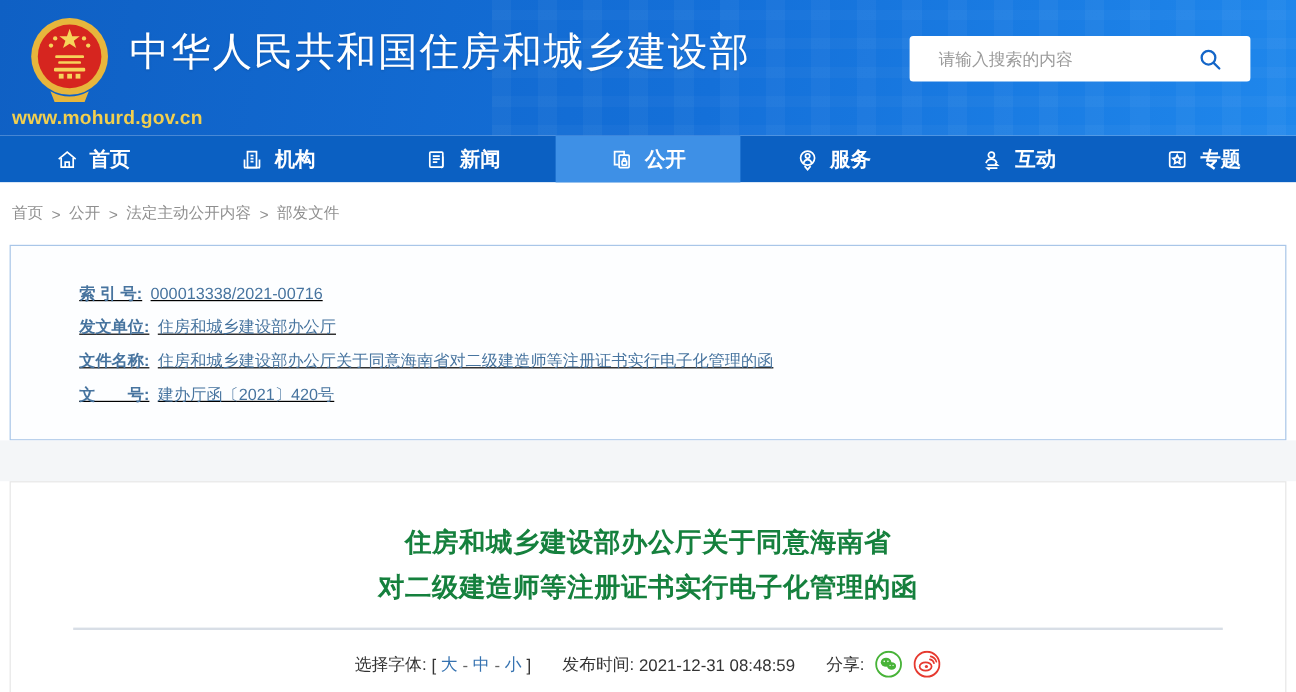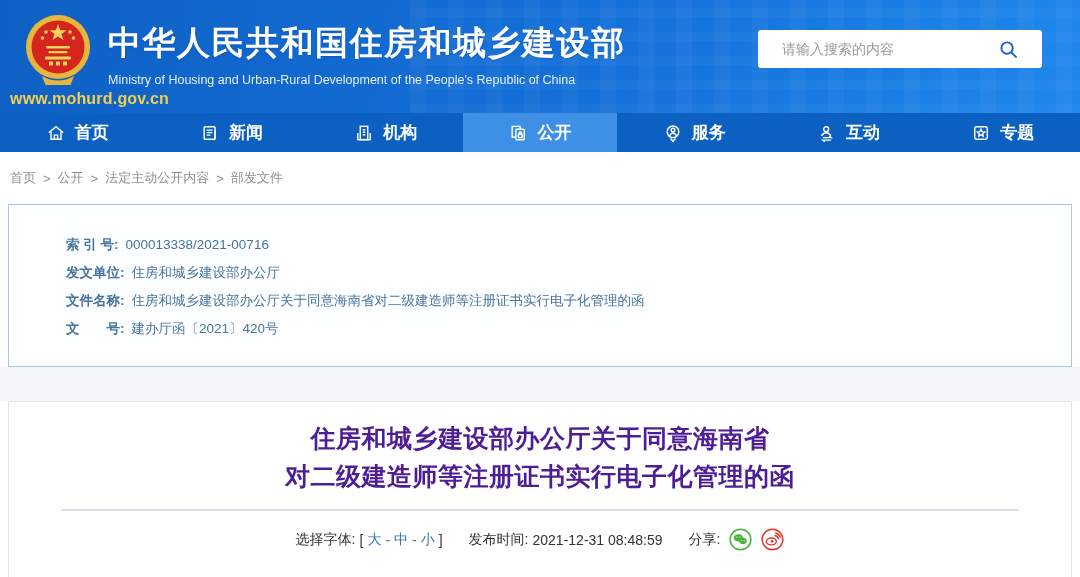--- a/index.html
+++ b/index.html
@@ -10,21 +10,21 @@
   .header { position:relative; height:113px;
     background:linear-gradient(100deg,#0f60c4 0%,#1470d9 55%,#1f87ec 100%); overflow:hidden; }
   .header .bg-windows { position:absolute; right:0; top:0; width:62%; height:100%; opacity:.5;
     background-image:
       repeating-linear-gradient(90deg, rgba(255,255,255,.07) 0 16px, transparent 16px 38px),
       repeating-linear-gradient(0deg, rgba(255,255,255,.06) 0 9px, transparent 9px 24px); }
   .emblem { position:absolute; left:22px; top:10px; width:72px; height:80px; }
   .site-url { position:absolute; left:10px; top:90px; color:#f2cf4e; font-weight:bold;
     font-size:16px; letter-spacing:.2px; }
   .title-block { position:absolute; left:108px; top:21px; color:#fff; }
-  .title-cn { font-size:33px; font-weight:bold; letter-spacing:1.5px;
+  .title-cn { font-size:33px; font-weight:normal; letter-spacing:1.5px;
     text-shadow:0 1px 2px rgba(0,0,0,.15); }
   .title-en { font-size:12.5px; margin-top:7px; color:#e4eefb; }
   .search-box { position:absolute; right:38px; top:30px; width:284px; height:38px;
     background:#fff; border-radius:3px; display:flex; align-items:center; padding:0 24px; }
   .search-box input { flex:1; border:none; outline:none; font-size:14px; color:#555;
     font-family:inherit; background:transparent; }
   .search-box input::placeholder { color:#9a9a9a; }
   .search-btn { background:none; border:none; cursor:pointer; display:flex; padding:0; }
 
   
@@ -34,33 +34,33 @@
   .nav-item.active { background:#3e90e6; }
   .nav-item svg { display:block; }
 
   
   .breadcrumb { height:52px; display:flex; align-items:center; gap:7px; padding-left:10px;
     background:#fff; color:#8f8f8f; font-size:13px; }
   .crumb { cursor:pointer; }
 
   
   .doc-info { margin:0 8px; height:163px; border:1px solid #a9c6e8; background:#fdfeff;
-    padding:31px 0 0 57px; display:grid; grid-template-columns:700px 1fr; }
+    padding:31px 0 0 57px; display:grid; grid-template-columns:700px 1fr;text-decoration:underline; }
   .info-col { display:flex; flex-direction:column; }
   .info-row { font-size:13.5px; line-height:18px; margin-bottom:10px; color:#47749f;
     white-space:nowrap; }
   .info-label { font-weight:bold; margin-right:7px; white-space:pre; }
 
   
   .gap { height:34px; background:#f4f6f8; }
 
   
   .article { margin:0 8px; border:1px solid #e6e6e6; background:#fff; height:240px; }
-  .article-title { margin-top:17px; text-align:center; font-size:25px; font-weight:bold;
-    color:#4c1d95; line-height:38px; letter-spacing:.5px; }
+  .article-title { margin-top:31px; text-align:center; font-size:22px; font-weight:bold;
+    color:#15803d; line-height:38px; letter-spacing:.5px; }
   .divider { height:2px; background:#d8dee6; margin:14px 52px 0; }
   .meta-bar { margin-top:17px; display:flex; justify-content:center; align-items:center;
     font-size:14px; color:#333; }
   .meta-bar .grp { display:flex; align-items:center; gap:4px; }
   .sp { width:26px; }
   .size-link { color:#3572b0; cursor:pointer; }
   .dash { color:#666; }
   .share-icon { background:none; border:none; padding:0; margin-left:5px; cursor:pointer;
     display:flex; }
 </style>
@@ -84,21 +84,20 @@
     <rect x="27" y="51.5" width="4" height="4" fill="#f7d35a"></rect>
     <rect x="34" y="51.5" width="4" height="4" fill="#f7d35a"></rect>
     <rect x="41" y="51.5" width="4" height="4" fill="#f7d35a"></rect>
     <path d="M20 66 q16 9 32 0 l-3.5 9 h-25 z" fill="#e7b63c"></path>
   </svg>
 
   <div class="site-url">www.mohurd.gov.cn</div>
 
   <div class="title-block">
     <div class="title-cn">中华人民共和国住房和城乡建设部</div>
-    <div class="title-en">Ministry of Housing and Urban-Rural Development of the People's Republic of China</div>
   </div>
 
   <div class="search-box">
     <input type="text" placeholder="请输入搜索的内容" style="">
     <button class="search-btn">
       <svg width="19" height="19" viewBox="0 0 20 20">
         <circle cx="8.5" cy="8.5" r="6" fill="none" stroke="#1466c8" stroke-width="2"></circle>
         <line x1="13" y1="13" x2="18" y2="18" stroke="#1466c8" stroke-width="2" stroke-linecap="round"></line>
       </svg>
     </button>
@@ -109,34 +108,34 @@
   <div class="nav-item">
     <svg width="20" height="20" viewBox="0 0 24 24" fill="none" stroke="#fff" stroke-width="1.7">
       <path d="M3.5 11.5 L12 4.5 L20.5 11.5"></path>
         <path d="M6 10.5 V19.5 H18 V10.5"></path>
         <path d="M10 19.5 v-5 h4 v5"></path>
     </svg>
     <span>首页</span>
   </div>
   <div class="nav-item">
     <svg width="20" height="20" viewBox="0 0 24 24" fill="none" stroke="#fff" stroke-width="1.7">
-      <rect x="5" y="4.5" width="13" height="15" rx="1"></rect>
-        <path d="M8 8.5h7 M8 11.5h7 M8 14.5h4.5"></path>
-        <path d="M18 9v9.5 a1.5 1.5 0 0 1 -1.5 1.5"></path>
-    </svg>
-    <span>新闻</span>
-  </div>
-  <div class="nav-item">
-    <svg width="20" height="20" viewBox="0 0 24 24" fill="none" stroke="#fff" stroke-width="1.7">
       <rect x="7.5" y="4" width="9" height="16"></rect>
         <path d="M10.5 8h3 M10.5 11h3 M10.5 14h3"></path>
         <path d="M4 20h16"></path>
         <path d="M4.5 12v8 M19.5 12v8"></path>
     </svg>
     <span>机构</span>
+  </div>
+  <div class="nav-item">
+    <svg width="20" height="20" viewBox="0 0 24 24" fill="none" stroke="#fff" stroke-width="1.7">
+      <rect x="5" y="4.5" width="13" height="15" rx="1"></rect>
+        <path d="M8 8.5h7 M8 11.5h7 M8 14.5h4.5"></path>
+        <path d="M18 9v9.5 a1.5 1.5 0 0 1 -1.5 1.5"></path>
+    </svg>
+    <span>新闻</span>
   </div>
   <div class="nav-item active">
     <svg width="20" height="20" viewBox="0 0 24 24" fill="none" stroke="#fff" stroke-width="1.7">
       <path d="M14.5 7.5 V4 H5 v13 h4"></path>
         <rect x="9.5" y="7.5" width="10" height="12.5" rx="1"></rect>
       <rect x="12.5" y="13.5" width="4.5" height="4" rx=".5"></rect>
         <path d="M13.5 13.5 v-1.5 a1.2 1.2 0 0 1 2.4 0 v1.5"></path>
     </svg>
     <span>公开</span>
   </div>

